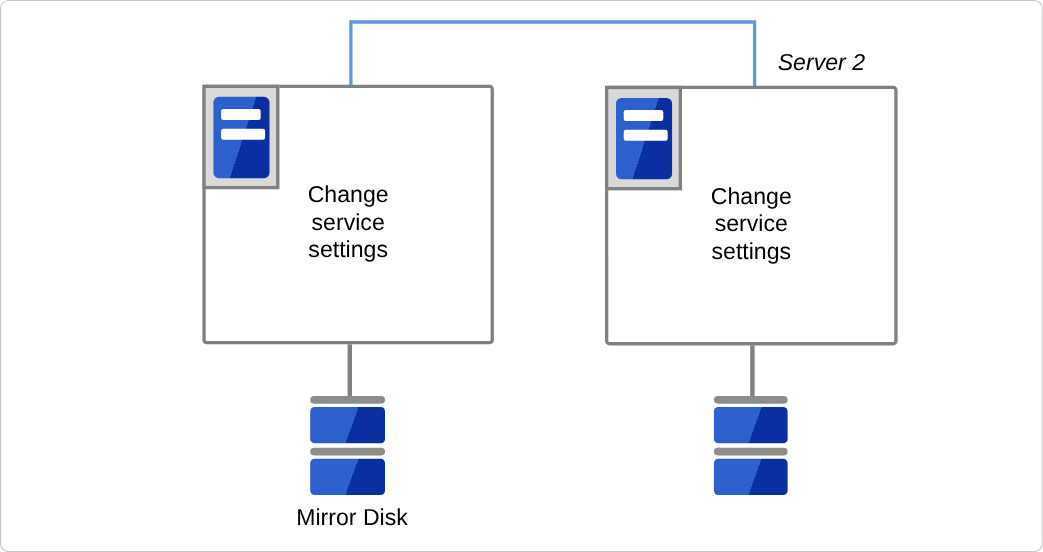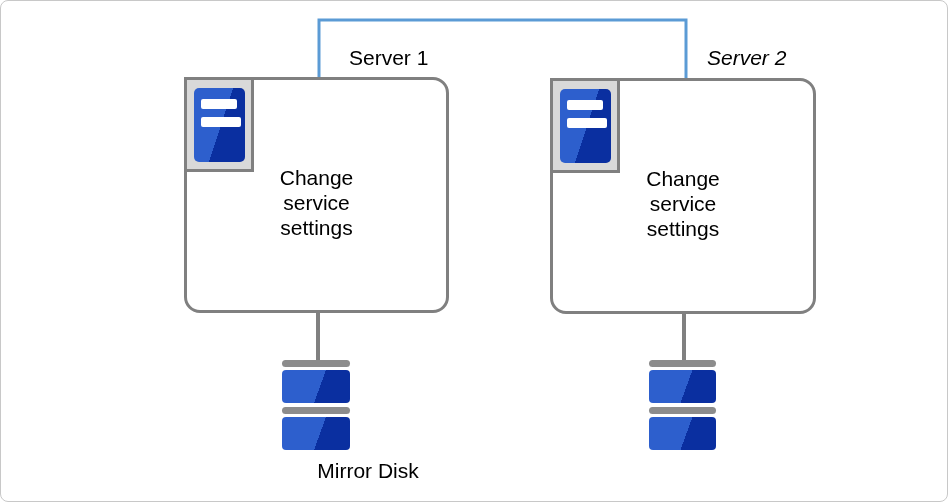--- a/index.html
+++ b/index.html
@@ -21,21 +21,21 @@
     width: 948px; height: 502px;
     pointer-events: none;
   }
 
   .node-box {
     position: absolute;
     width: 265px;
     height: 236px;
     background: #ffffff;
     border: 3px solid var(--box-border-gray, #808080);
-    border-radius: 16px;
+    border-radius: 4px;
   }
   #box-server1 { left: 183px; top: 76px; }
   #box-server2 { left: 549px; top: 77px; width: 266px; }
 
   .node-label {
     position: absolute;
     font-size: 21px;
     line-height: 24px;
     color: #000000;
     white-space: nowrap;
@@ -108,34 +108,32 @@
       var(--server-blue-light, #2d5fcd) 55%,
       var(--server-blue-dark, #0a2fa0) 55%);
   }
 
   .disk-label {
     position: absolute;
     font-size: 21px;
     color: #000000;
     text-align: center;
     white-space: nowrap;
-    margin-left: 48px;
   }
   #disk-label-1 { left: 266px; top: 458px; width: 106px; }
 </style>
 </head>
 <body>
 
 <div class="canvas">
 
   <svg class="connector-svg" viewBox="0 0 948 502" xmlns="http://www.w3.org/2000/svg">
     <polyline points="318,78 318,19 685,19 685,78" fill="none" stroke-width="3" style="stroke: var(--connector-blue, #5b9bd5);"></polyline>
   </svg>
 
-  <div class="node-label" id="label-server1">Server 1</div>
   <div class="node-label" id="label-server2">Server 2</div>
 
   <div class="node-box" id="box-server1">
     <div class="server-icon-frame">
       <div class="server-icon-body">
         <div class="server-slot s1"></div>
         <div class="server-slot s2"></div>
       </div>
     </div>
     <div class="node-body">Change

